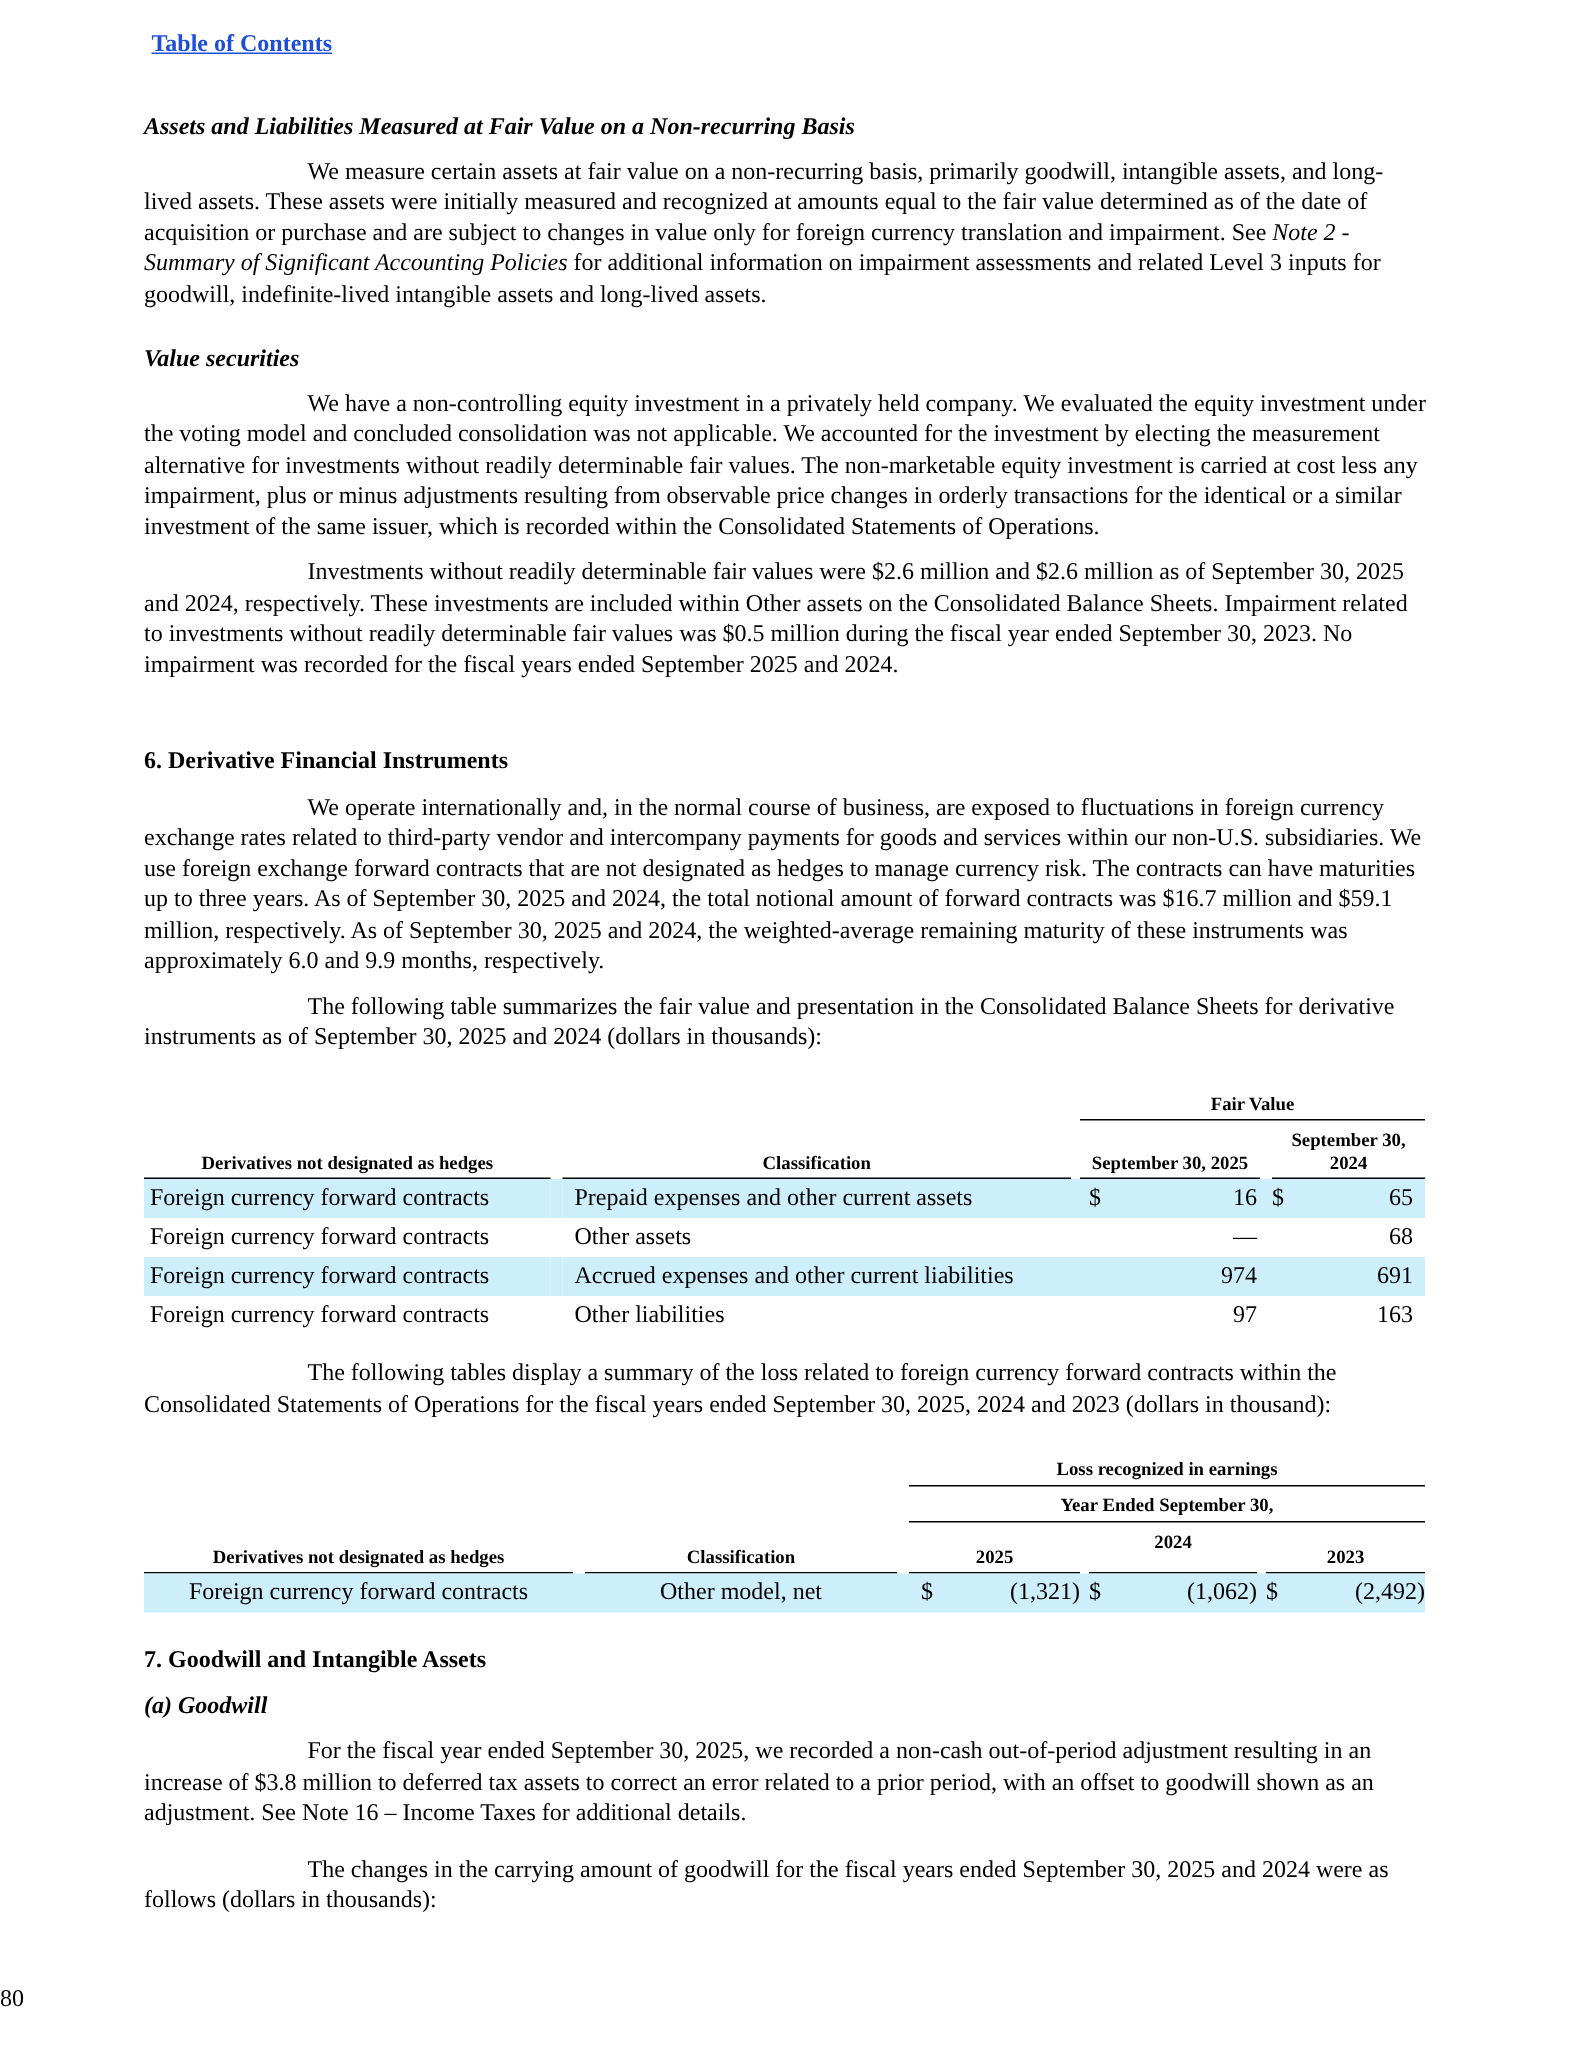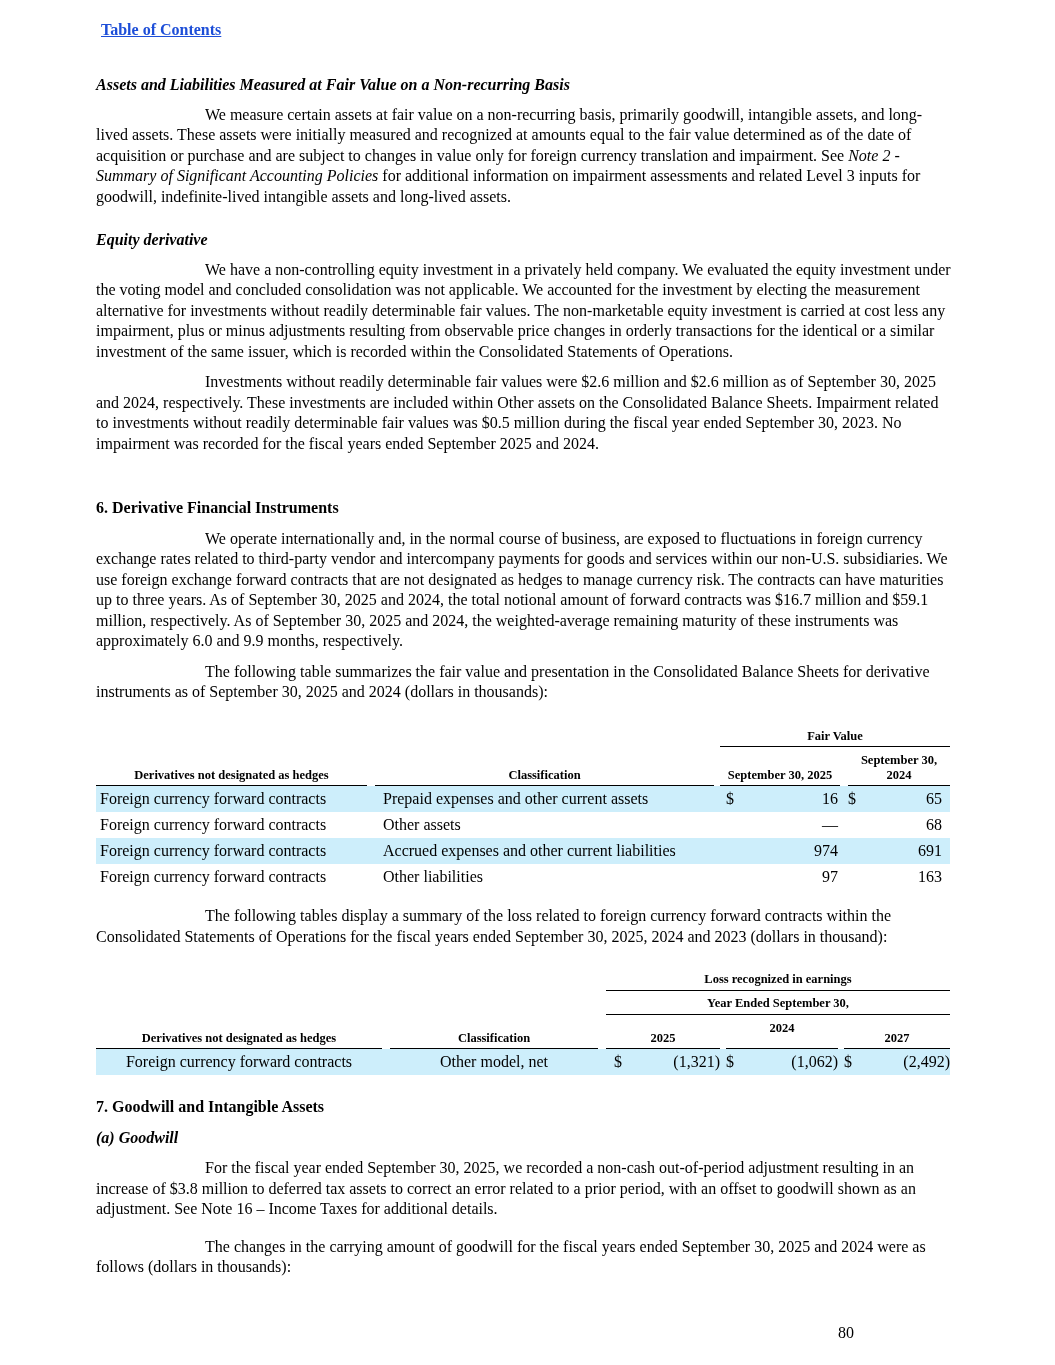--- a/index.html
+++ b/index.html
@@ -13,34 +13,34 @@
   p { margin: 0; text-align: left; }
   .indent { text-indent: 109px; }
   .blk { position: absolute; left: 96px; width: 856px; }
   table { border-collapse: separate; border-spacing: 0; font-family: "Liberation Serif", serif; }
   th { font-size: 12.5px; font-weight: bold; line-height: 15px; vertical-align: bottom; padding: 0; }
   td { font-size: 16px; padding: 0; height: 26px; vertical-align: middle; }
   .shade td { background: #cdeefb; }
   .bb { border-bottom: 1.5px solid #000; }
   .r { text-align: right; margin-top: 17px; }
   .c { text-align: center; }
-  .pagenum { position: absolute; top: 1323px; left: 0; width: 854px; text-align: right; font-size: 16px; }
+  .pagenum { position: absolute; top: 1323px; left: 0; width: 854px; text-align: left; font-size: 16px; }
 </style>
 </head>
 <body>
 
 <a class="toc" href="#">Table of Contents</a>
 
 <div class="blk" style="top:75px;">
   <p class="h-italic">Assets and Liabilities Measured at Fair Value on a Non-recurring Basis</p>
   <p class="indent" style="margin-top:9px;"><span>We measure certain assets at fair value on a non-recurring basis, primarily goodwill, intangible assets, and long-lived assets. These assets were initially measured and recognized at amounts equal to the fair value determined as of the date of acquisition or purchase and are subject to changes in value only for foreign currency translation and impairment. See </span><i>Note 2 - Summary of Significant Accounting Policies</i><span> for additional information on impairment assessments and related Level 3 inputs for goodwill, indefinite-lived intangible assets and long-lived assets.</span></p>
 </div>
 
 <div class="blk" style="top:230px;">
-  <p class="h-italic">Equity derivative</p>
+  <p class="h-italic">Value securities</p>
   <p class="indent" style="margin-top:9px;">We have a non-controlling equity investment in a privately held company. We evaluated the equity investment under the voting model and concluded consolidation was not applicable. We accounted for the investment by electing the measurement alternative for investments without readily determinable fair values. The non-marketable equity investment is carried at cost less any impairment, plus or minus adjustments resulting from observable price changes in orderly transactions for the identical or a similar investment of the same issuer, which is recorded within the Consolidated Statements of Operations.</p>
   <p class="indent" style="margin-top:10px;">Investments without readily determinable fair values were $2.6 million and $2.6 million as of September 30, 2025 and 2024, respectively. These investments are included within Other assets on the Consolidated Balance Sheets. Impairment related to investments without readily determinable fair values was $0.5 million during the fiscal year ended September 30, 2023. No impairment was recorded for the fiscal years ended September 2025 and 2024.</p>
 </div>
 
 <div class="blk" style="top:498px;">
   <p class="h-bold">6. Derivative Financial Instruments</p>
   <p class="indent" style="margin-top:10px;">We operate internationally and, in the normal course of business, are exposed to fluctuations in foreign currency exchange rates related to third-party vendor and intercompany payments for goods and services within our non-U.S. subsidiaries. We use foreign exchange forward contracts that are not designated as hedges to manage currency risk. The contracts can have maturities up to three years. As of September 30, 2025 and 2024, the total notional amount of forward contracts was $16.7 million and $59.1 million, respectively. As of September 30, 2025 and 2024, the weighted-average remaining maturity of these instruments was approximately 6.0 and 9.9 months, respectively.</p>
   <p class="indent" style="margin-top:10px;">The following table summarizes the fair value and presentation in the Consolidated Balance Sheets for derivative instruments as of September 30, 2025 and 2024 (dollars in thousands):</p>
 </div>
 
@@ -159,21 +159,21 @@
     </tr>
     <tr>
       <th class="c bb" style="padding:6px 0 2px;">Derivatives not designated as hedges</th>
       <th></th>
       <th class="c bb" style="padding:6px 0 2px;">Classification</th>
       <th></th>
       <th colspan="2" class="c bb" style="padding:6px 0 2px;">2025</th>
       <th></th>
       <th colspan="2" class="c bb" style="padding:6px 0 12px;">2024</th>
       <th></th>
-      <th colspan="2" class="c bb" style="padding:6px 0 2px;">2027</th>
+      <th colspan="2" class="c bb" style="padding:6px 0 2px;">2023</th>
     </tr>
     <tr class="shade">
       <td class="c">Foreign currency forward contracts</td>
           <td></td>
       <td class="c">Other model, net</td>
           <td></td>
       <td style="padding-left:8px;">$</td>
       <td class="r">(1,321)</td>
           <td></td>
       <td>$</td>

